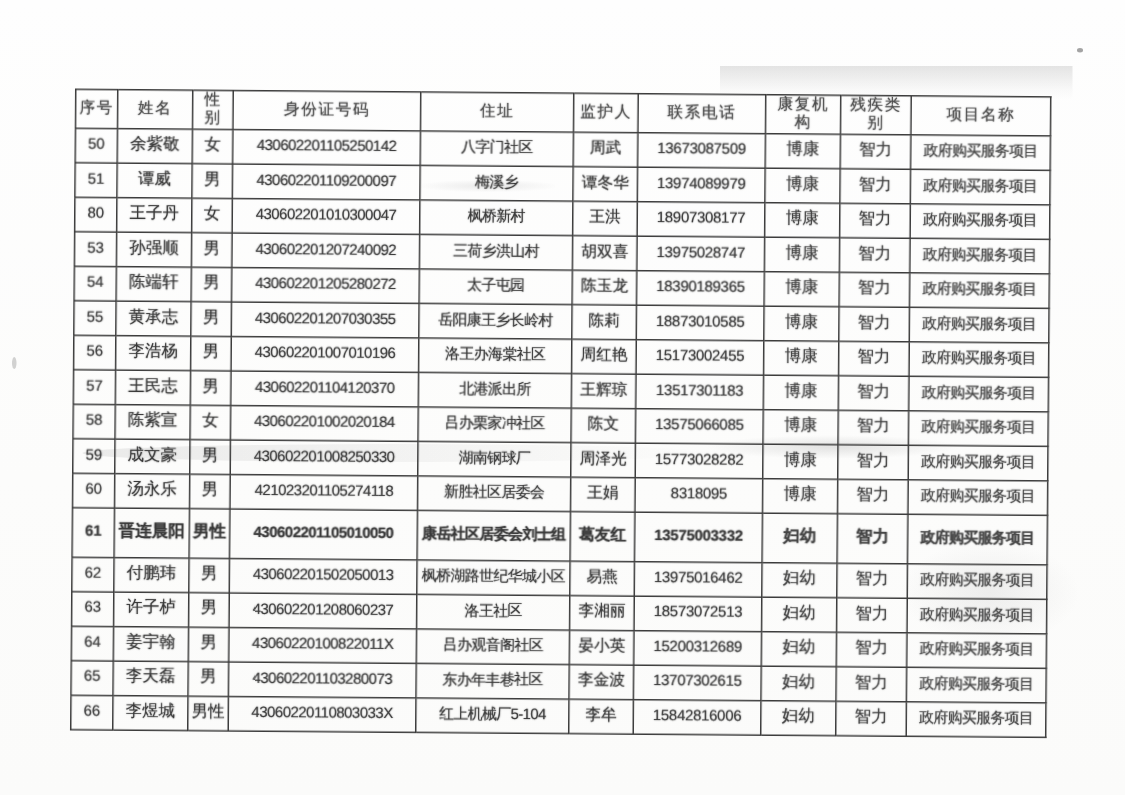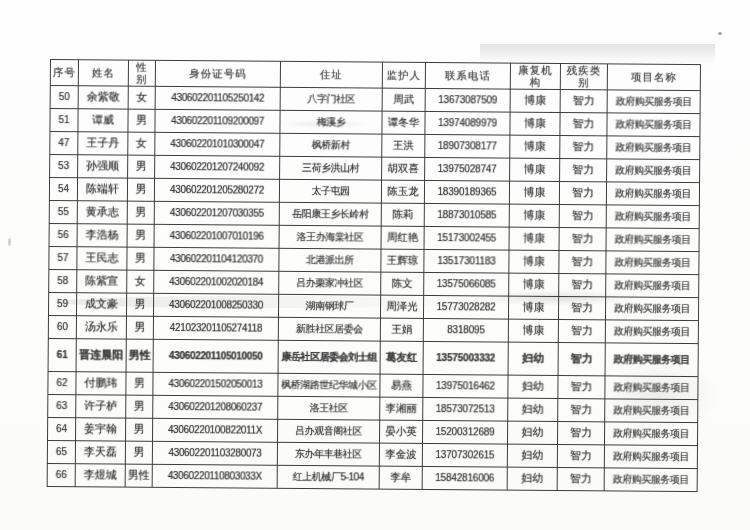--- a/index.html
+++ b/index.html
@@ -114,21 +114,21 @@
             <td class="c2">男</td>
             <td class="c3">430602201109200097</td>
             <td class="c4">梅溪乡</td>
             <td class="c5">谭冬华</td>
             <td class="c6">13974089979</td>
             <td class="c7">博康</td>
             <td class="c8">智力</td>
             <td class="c9">政府购买服务项目</td>
           </tr>
           <tr>
-            <td class="c0">47</td>
+            <td class="c0">80</td>
             <td class="c1">王子丹</td>
             <td class="c2">女</td>
             <td class="c3">430602201010300047</td>
             <td class="c4">枫桥新村</td>
             <td class="c5">王洪</td>
             <td class="c6">18907308177</td>
             <td class="c7">博康</td>
             <td class="c8">智力</td>
             <td class="c9">政府购买服务项目</td>
           </tr>

